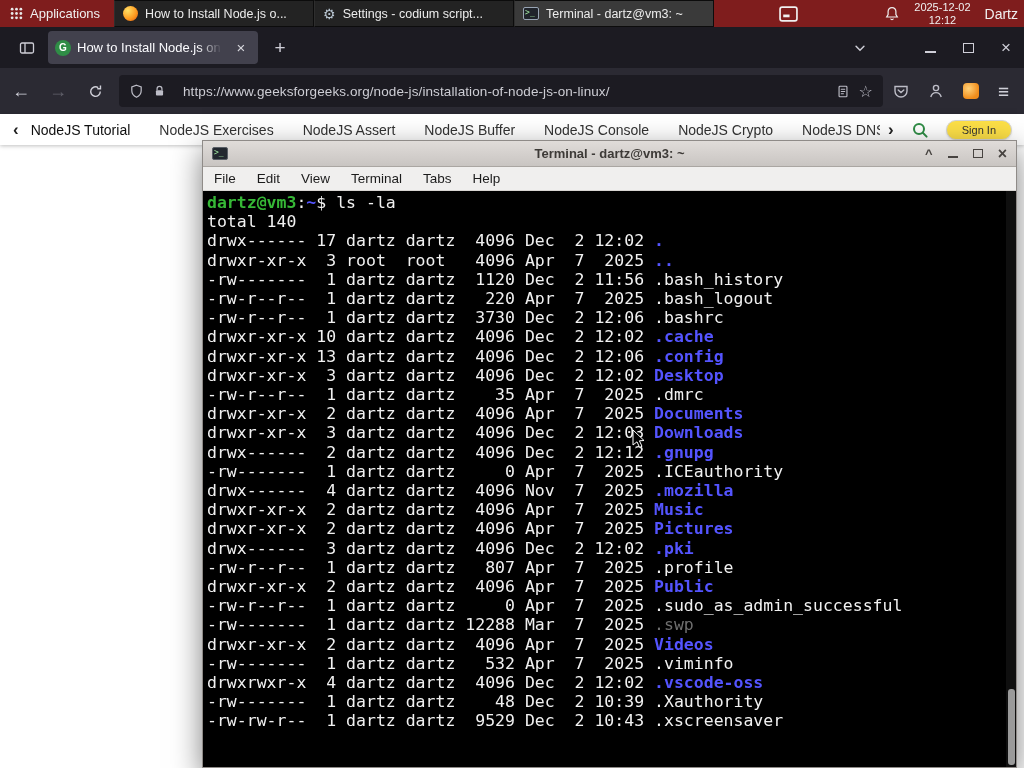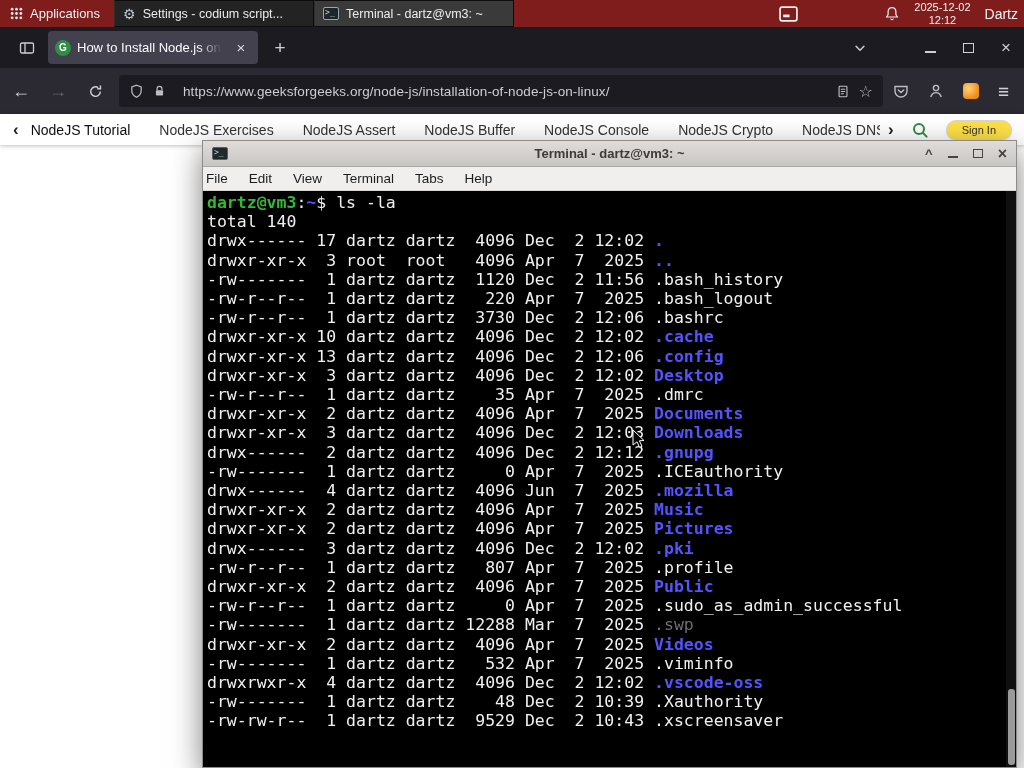--- a/index.html
+++ b/index.html
@@ -93,21 +93,21 @@
   .tt-icon::after { content: ">_"; color: #9fe59f; font-size: 8px; position: absolute; left: 1px; top: 0;
                     font-family: "DejaVu Sans Mono", monospace; font-weight: normal; }
   .title-text { position: absolute; left: 0; right: 0; text-align: center; pointer-events: none; }
   .title-btns { margin-left: auto; display: flex; align-items: center; gap: 15px; z-index: 1; color: #474340; }
   .tb-shade { font-weight: bold; font-size: 13px; }
   .tb-min { display: inline-block; width: 10px; height: 2px; background: #474340; margin-top: 7px; }
   .tb-max { display: inline-block; width: 10px; height: 9px; border: 1.6px solid #474340; }
   .tb-close { font-size: 16px; line-height: 16px; }
 
   .menubar { height: 24px; background: #f0efee; border-bottom: 1px solid #d8d5d2; display: flex;
-             align-items: center; gap: 21px; padding: 0 3px; font-size: 13.5px; color: #1c1c1c; flex: 0 0 auto; }
+             align-items: center; gap: 21px; padding: 0 11px; font-size: 13.5px; color: #1c1c1c; flex: 0 0 auto; }
 
   .term-body { flex: 1; position: relative; overflow: hidden; padding: 2px 0 0 4px; background: #000;
                font-family: "DejaVu Sans Mono", "Liberation Mono", monospace;
                font-size: 16.5px; line-height: 19.2px; color: #f1f1f1; }
   .tline { white-space: pre; }
   .dir  { color: var(--term-dir-blue, #5454ff); font-weight: bold; }
   .dim  { color: var(--term-dim, #6f6f6f); }
   .file { color: inherit; }
   .green { color: var(--term-prompt-green, #36b836); font-weight: bold; }
   .blue  { color: var(--term-dir-blue, #5454ff); font-weight: bold; }
@@ -137,20 +137,24 @@
           <circle cx="2.3" cy="11.7" r="1.5"></circle>
               <circle cx="7" cy="11.7" r="1.5"></circle>
               <circle cx="11.7" cy="11.7" r="1.5"></circle>
         </g>
           </svg>
       </span>
       <span>Applications</span>
     </div>
 
     <div class="taskarea">
+        <div class="task-btn">
+          <span class="ticon firefox-icon"></span>
+          <span class="task-label">How to Install Node.js o...</span>
+        </div>
         <div class="task-btn">
           <span class="ticon settings-icon">⚙</span>
           <span class="task-label">Settings - codium script...</span>
         </div>
         <div class="task-btn active">
           <span class="ticon terminal-icon"></span>
           <span class="task-label">Terminal - dartz@vm3: ~</span>
         </div>
       </div>
 
@@ -304,21 +308,21 @@
           <div class="tline"><span>-rw-r--r--  1 dartz dartz   220 Apr  7  2025 </span><span class="file">.bash_logout</span></div>
           <div class="tline"><span>-rw-r--r--  1 dartz dartz  3730 Dec  2 12:06 </span><span class="file">.bashrc</span></div>
           <div class="tline"><span>drwxr-xr-x 10 dartz dartz  4096 Dec  2 12:02 </span><span class="dir">.cache</span></div>
           <div class="tline"><span>drwxr-xr-x 13 dartz dartz  4096 Dec  2 12:06 </span><span class="dir">.config</span></div>
           <div class="tline"><span>drwxr-xr-x  3 dartz dartz  4096 Dec  2 12:02 </span><span class="dir">Desktop</span></div>
           <div class="tline"><span>-rw-r--r--  1 dartz dartz    35 Apr  7  2025 </span><span class="file">.dmrc</span></div>
           <div class="tline"><span>drwxr-xr-x  2 dartz dartz  4096 Apr  7  2025 </span><span class="dir">Documents</span></div>
           <div class="tline"><span>drwxr-xr-x  3 dartz dartz  4096 Dec  2 12:03 </span><span class="dir">Downloads</span></div>
           <div class="tline"><span>drwx------  2 dartz dartz  4096 Dec  2 12:12 </span><span class="dir">.gnupg</span></div>
           <div class="tline"><span>-rw-------  1 dartz dartz     0 Apr  7  2025 </span><span class="file">.ICEauthority</span></div>
-          <div class="tline"><span>drwx------  4 dartz dartz  4096 Jun  7  2025 </span><span class="dir">.mozilla</span></div>
+          <div class="tline"><span>drwx------  4 dartz dartz  4096 Nov  7  2025 </span><span class="dir">.mozilla</span></div>
           <div class="tline"><span>drwxr-xr-x  2 dartz dartz  4096 Apr  7  2025 </span><span class="dir">Music</span></div>
           <div class="tline"><span>drwxr-xr-x  2 dartz dartz  4096 Apr  7  2025 </span><span class="dir">Pictures</span></div>
           <div class="tline"><span>drwx------  3 dartz dartz  4096 Dec  2 12:02 </span><span class="dir">.pki</span></div>
           <div class="tline"><span>-rw-r--r--  1 dartz dartz   807 Apr  7  2025 </span><span class="file">.profile</span></div>
           <div class="tline"><span>drwxr-xr-x  2 dartz dartz  4096 Apr  7  2025 </span><span class="dir">Public</span></div>
           <div class="tline"><span>-rw-r--r--  1 dartz dartz     0 Apr  7  2025 </span><span class="file">.sudo_as_admin_successful</span></div>
           <div class="tline"><span>-rw-------  1 dartz dartz 12288 Mar  7  2025 </span><span class="dim">.swp</span></div>
           <div class="tline"><span>drwxr-xr-x  2 dartz dartz  4096 Apr  7  2025 </span><span class="dir">Videos</span></div>
           <div class="tline"><span>-rw-------  1 dartz dartz   532 Apr  7  2025 </span><span class="file">.viminfo</span></div>
           <div class="tline"><span>drwxrwxr-x  4 dartz dartz  4096 Dec  2 12:02 </span><span class="dir">.vscode-oss</span></div>

